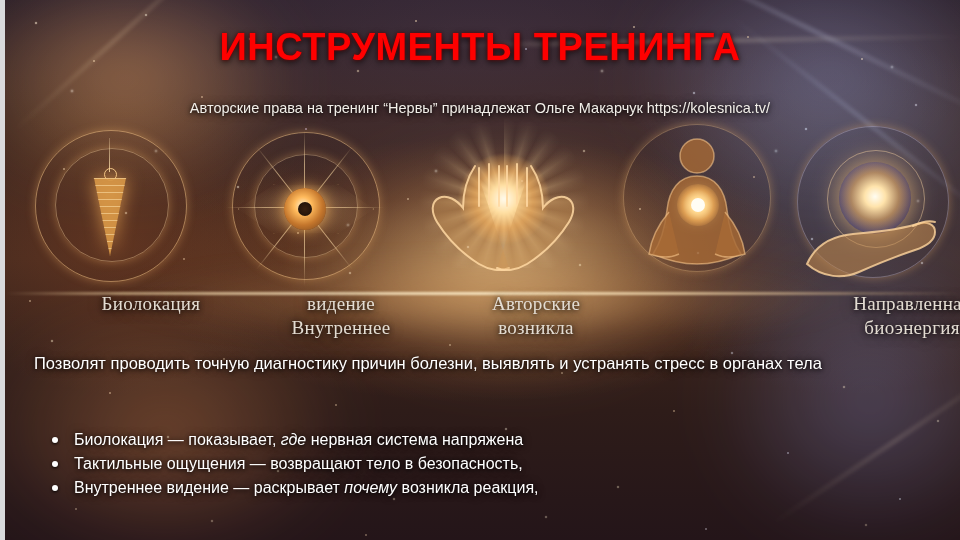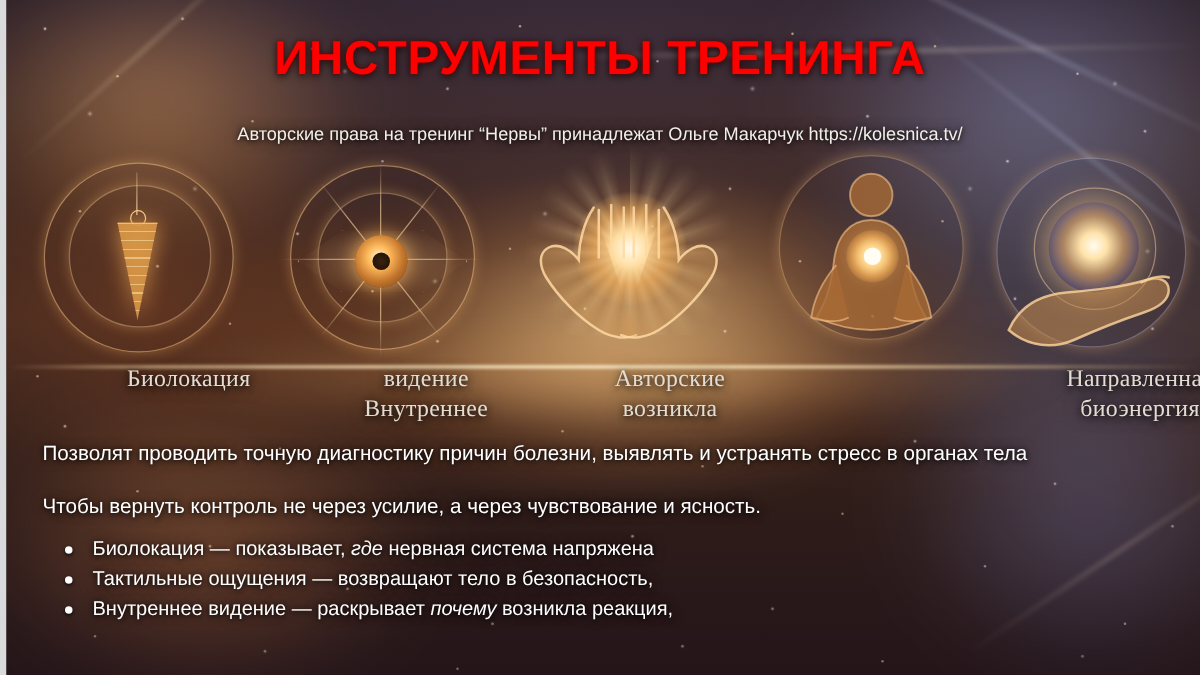--- a/index.html
+++ b/index.html
@@ -498,21 +498,20 @@
     <div class="label label-5">
       <div>Направленная</div>
       <div>биоэнергия</div>
     </div>
   </div>
 
   <div class="title">ИНСТРУМЕНТЫ ТРЕНИНГА</div>
   <div class="subtitle">Авторские права на тренинг “Нервы” принадлежат Ольге Макарчук https://kolesnica.tv/</div>
 
   <div class="body-line body-1">Позволят проводить точную диагностику причин болезни, выявлять и устранять стресс в органах тела</div>
-  <div class="body-line body-2">Чтобы вернуть контроль не через усилие, а через чувствование и ясность.</div>
 
   <ul class="bullets">
     <li>
       <span>Биолокация — показывает, </span><span class="em">где</span><span> нервная система напряжена</span>
     </li>
     <li>
       <span>Тактильные ощущения — возвращают тело в безопасность,</span>
     </li>
     <li>
       <span>Внутреннее видение — раскрывает </span><span class="em">почему</span><span> возникла реакция,</span>

